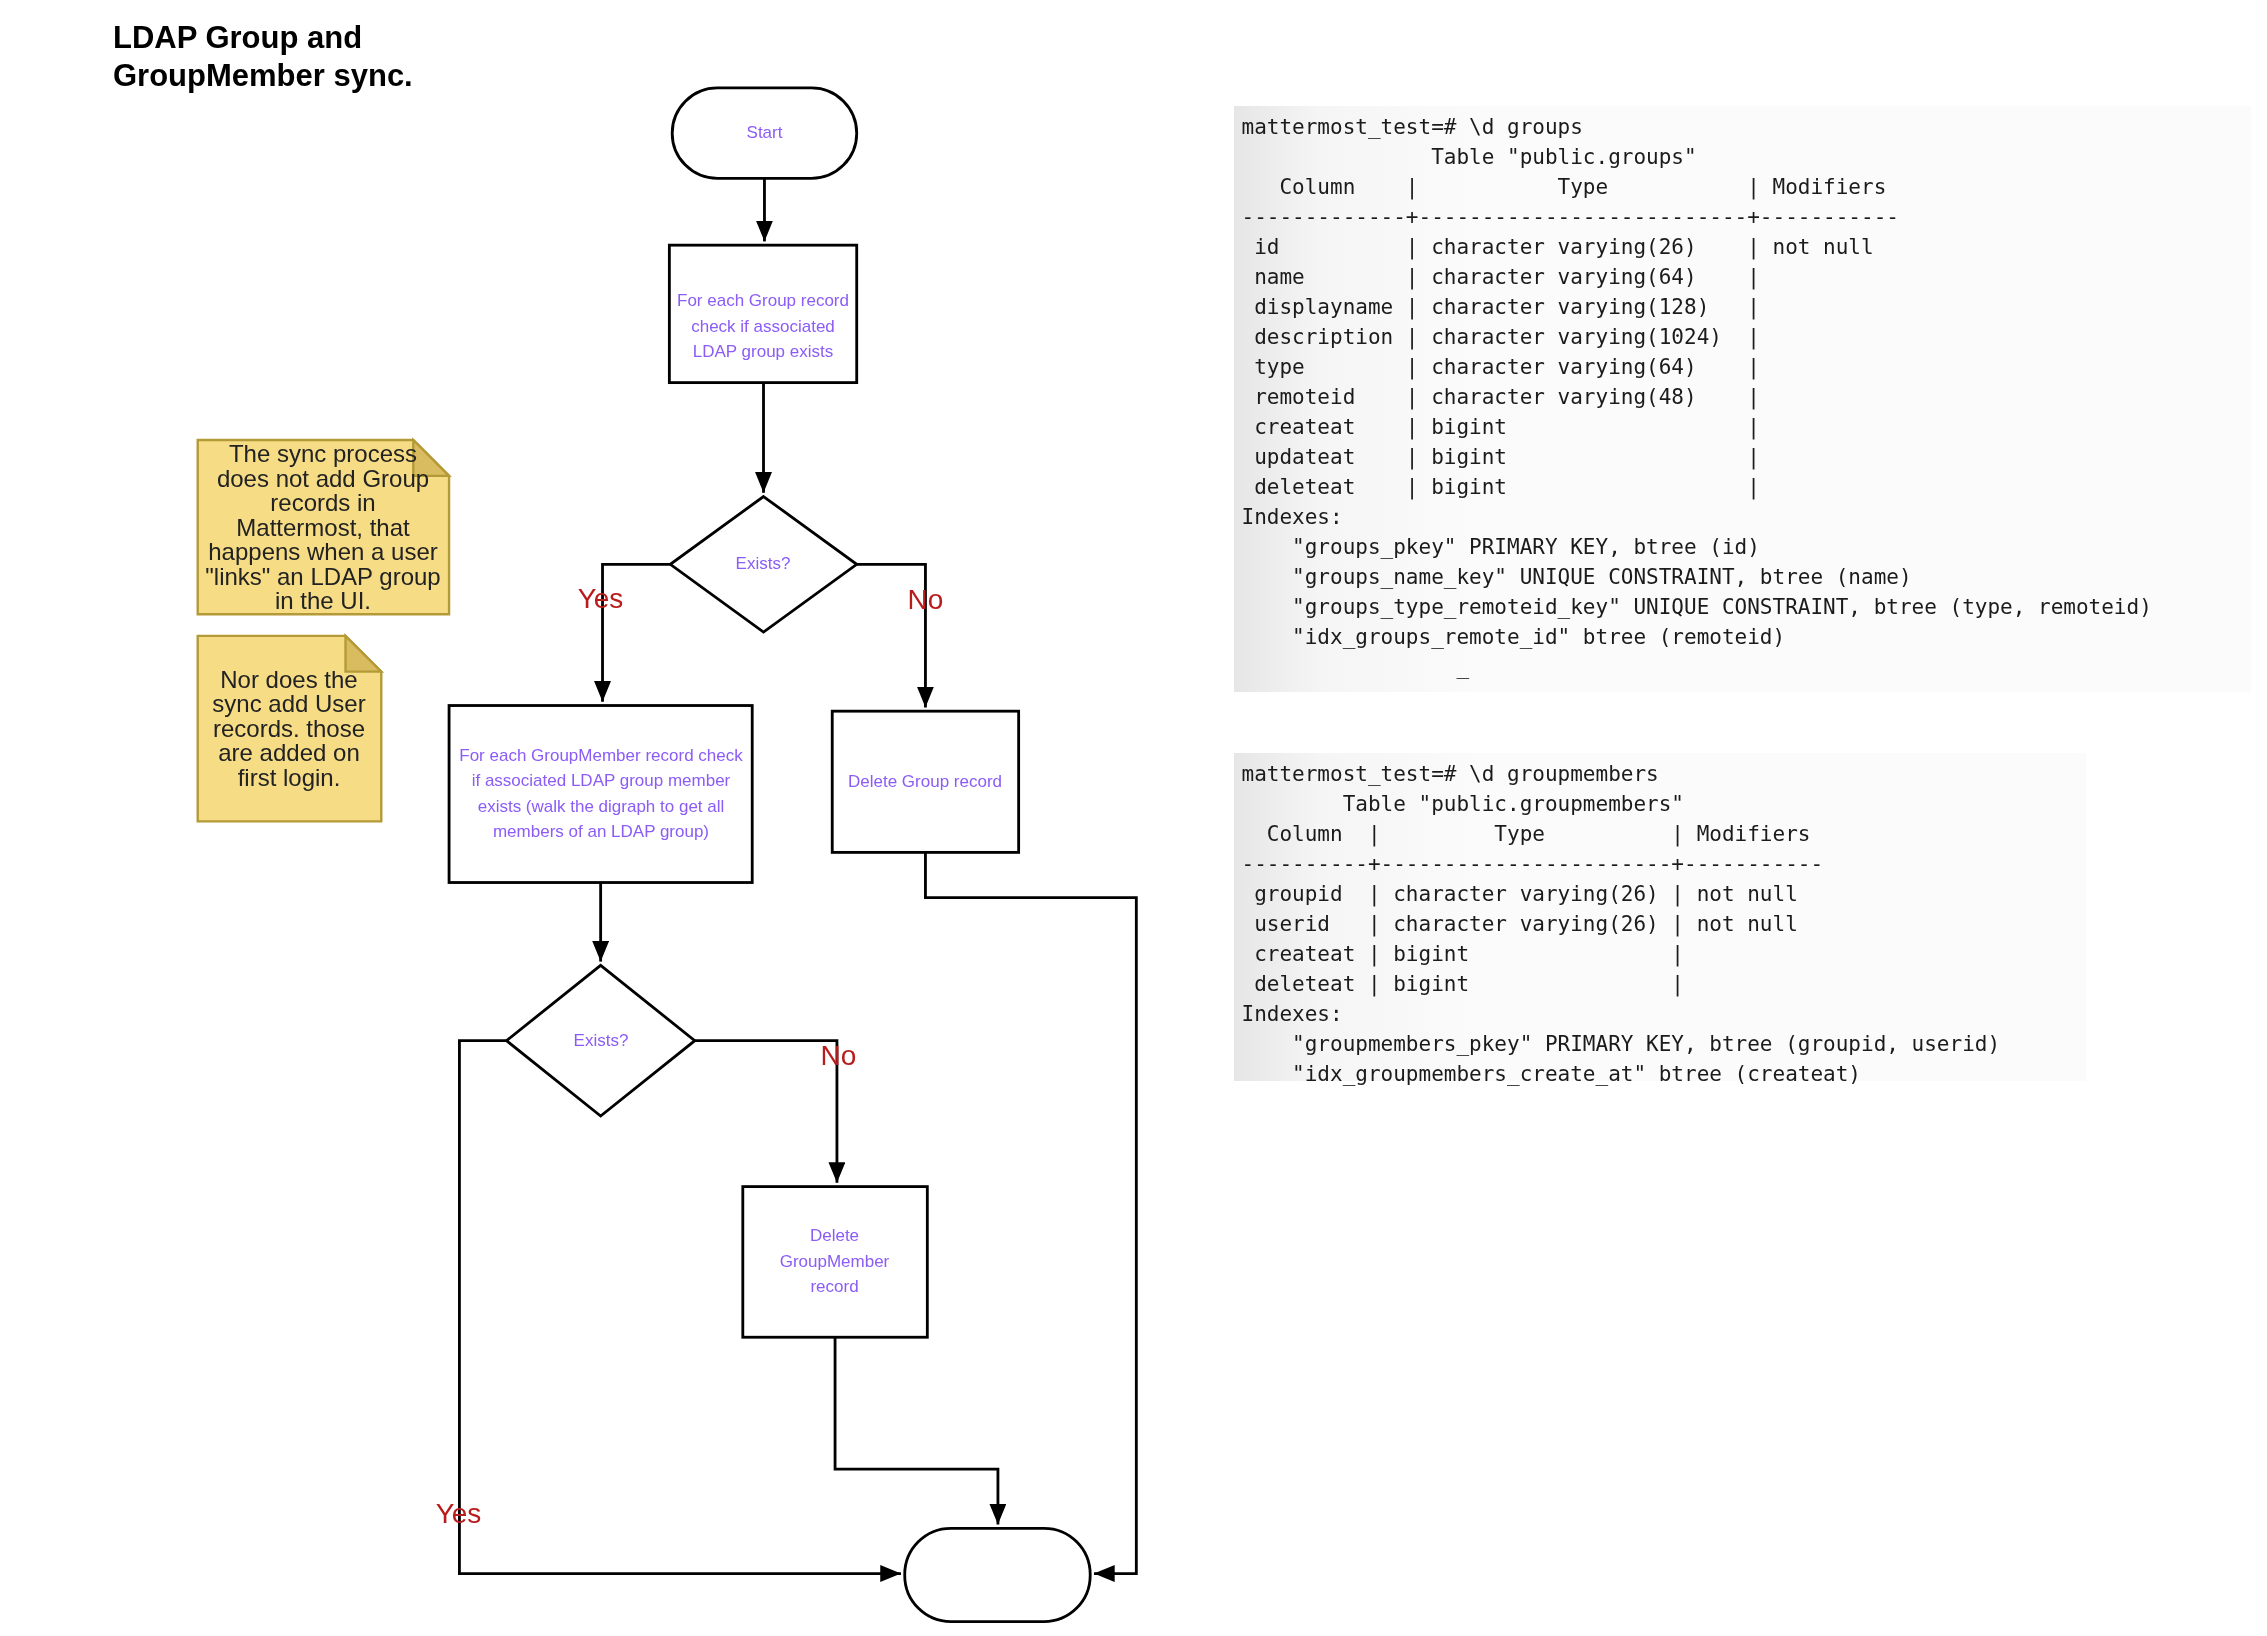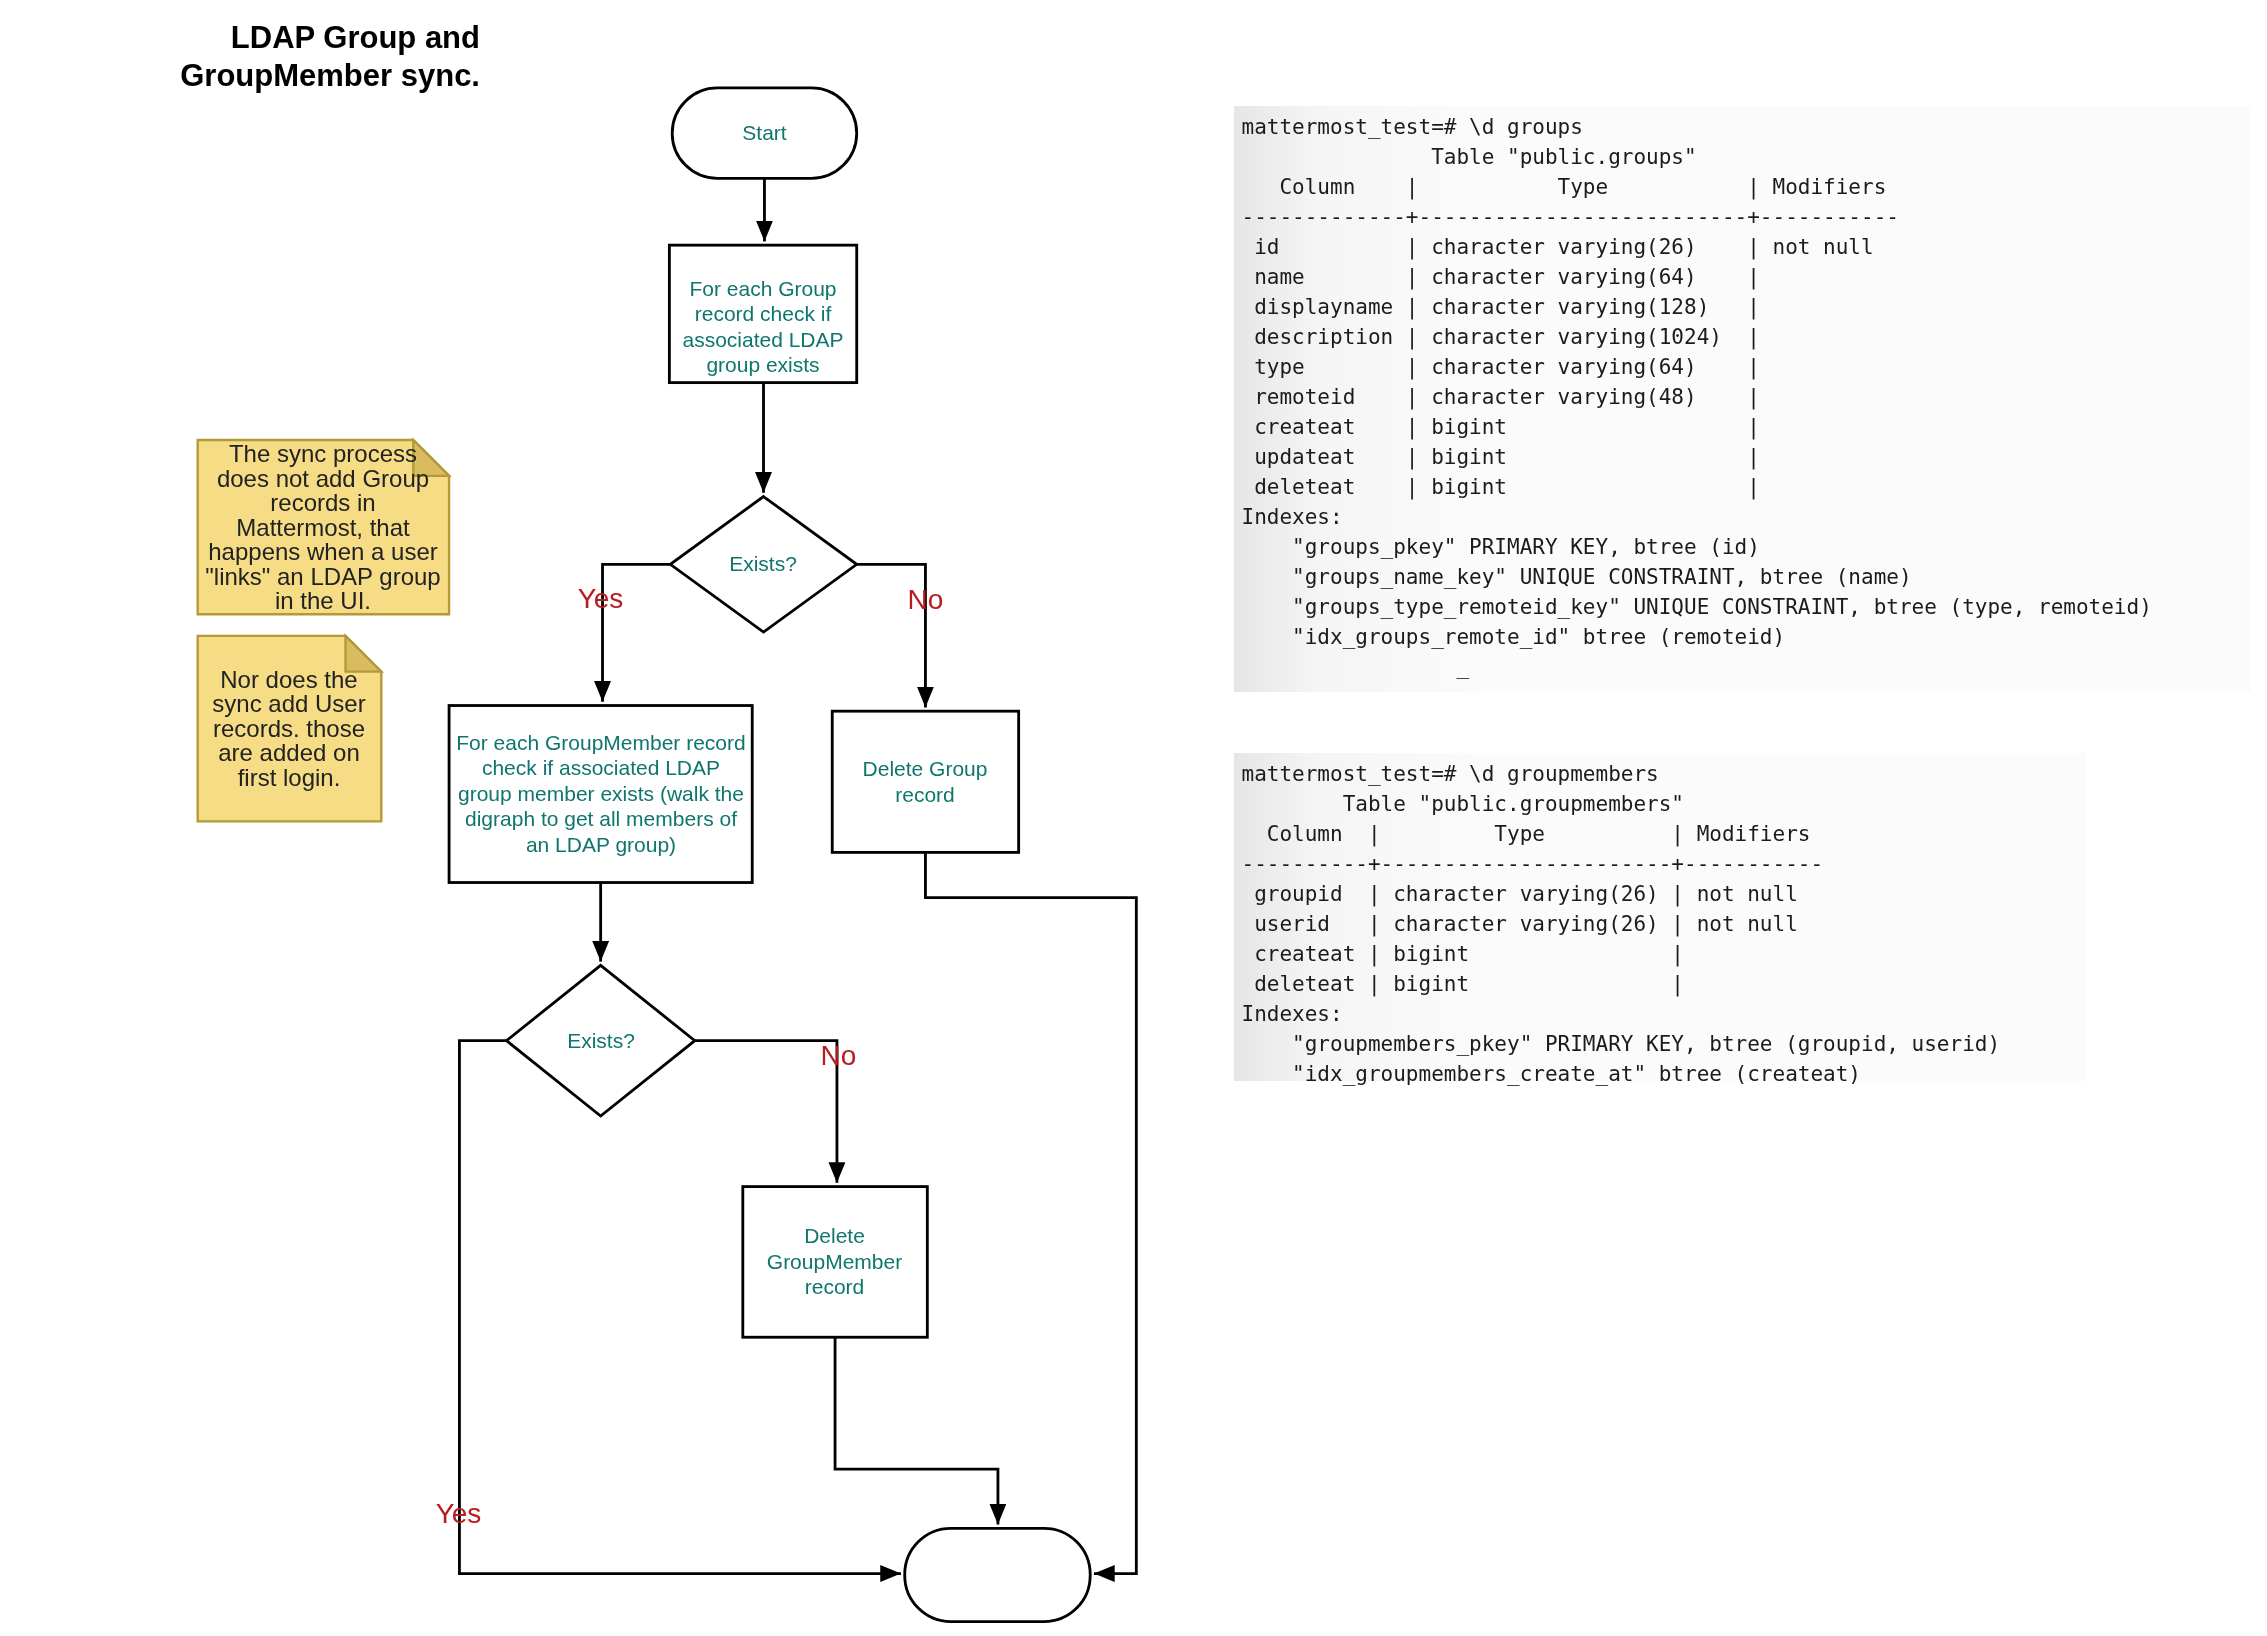--- a/index.html
+++ b/index.html
@@ -3,24 +3,24 @@
 <meta charset="utf-8">
 <style>
   html,body{margin:0;padding:0;background:#ffffff;}
   .canvas{
     position:relative;width:2267px;height:1637px;background:#ffffff;overflow:hidden;
     font-family:"Liberation Sans",sans-serif;color:#000;
   }
   svg.layer{position:absolute;left:0;top:0;width:2267px;height:1637px;}
   .node-label{
     position:absolute;display:flex;align-items:center;justify-content:center;
-    text-align:center;font-size:21px;line-height:25.4px;color:#0f766e;
+    text-align:center;font-size:17px;line-height:25.4px;color:#8b5cf6;
   }
   .title{
-    position:absolute;left:113px;top:19px;width:367px;text-align:right;
+    position:absolute;left:113px;top:19px;width:367px;text-align:left;
     font-size:31px;line-height:38px;font-weight:bold;color:#000;
   }
   .edge-label{
     position:absolute;width:75px;height:28px;display:flex;align-items:center;justify-content:center;
     font-size:28px;color:#b91c1c;background:transparent;
   }
   .note-text{
     position:absolute;display:flex;align-items:center;justify-content:center;
     text-align:center;font-size:24px;line-height:24.5px;color:#222;
   }

